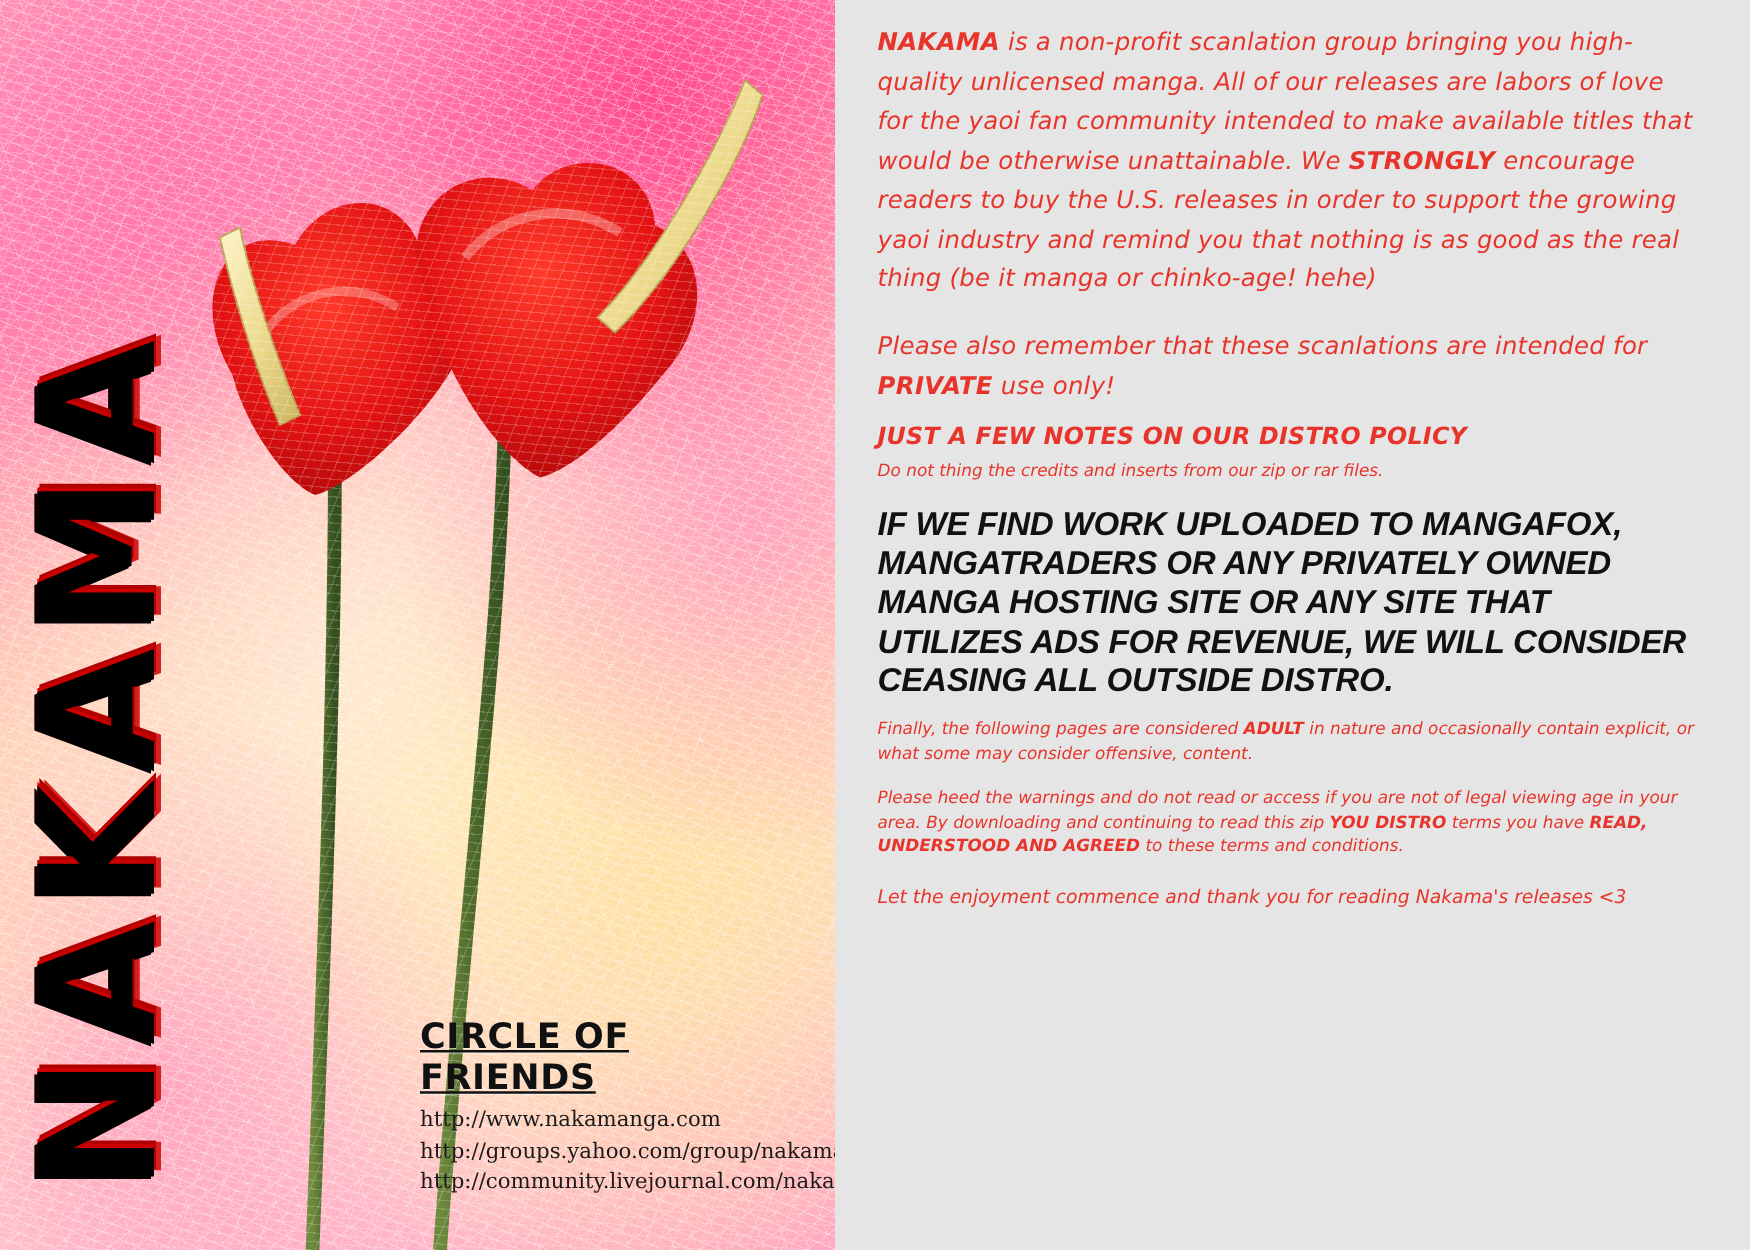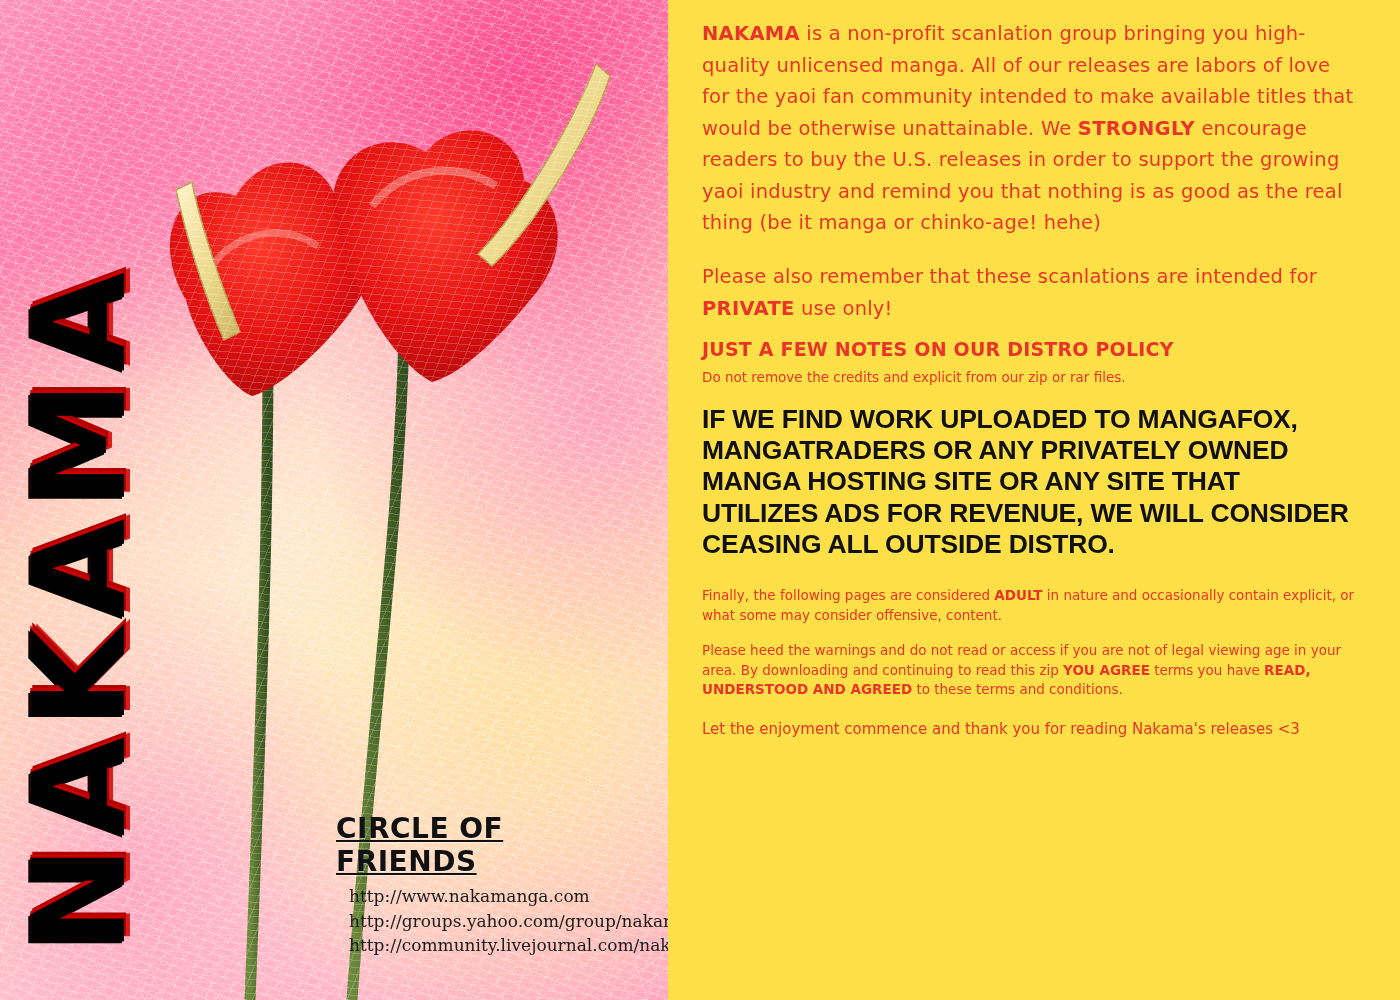--- a/index.html
+++ b/index.html
@@ -132,32 +132,33 @@
     color: #111;
     margin: 0 0 6px 4px;
     text-shadow: 0 1px 0 rgba(255,255,255,0.5);
     text-decoration: underline;
   }
   .circle-links {
     font-family: "DejaVu Serif", serif;
     font-size: 17px;
     line-height: 1.45;
     color: #1a1a1a;
-    margin-left: 17px;
+    margin-left: 4px;
   }
   .circle-links div { white-space: nowrap; }
 
   
   .text-panel {
     position: relative;
     width: 732px;
     height: 1000px;
-    background: #fde047;
+    background: #e5e5e5;
     padding: 18px 40px 0 34px;
     box-sizing: border-box;
+    font-style: italic;
   }
   .hand {
     font-family: "DejaVu Sans", sans-serif;
     color: #e8342a;
     font-size: 19.5px;
     line-height: 1.62;
     letter-spacing: 0.2px;
   }
   .hand b, .hand .strong {
     font-weight: bold;
@@ -183,21 +184,21 @@
   .block-black {
     font-family: "Liberation Sans", sans-serif;
     font-weight: bold;
     color: #111;
     font-size: 26.5px;
     line-height: 1.18;
     letter-spacing: -0.2px;
     margin: 0 0 24px 0;
   }
   .block-black .hl { color: #e8231a; }
-  .block-black.tight { margin-bottom: 26px; }
+  .block-black.tight { margin-bottom: 14px; }
   .small-red.last { margin-bottom: 18px; }
   .small-red b { font-weight: bold; }
   .closing {
     font-family: "DejaVu Sans", sans-serif;
     color: #e8342a;
     font-size: 15px;
     line-height: 1.5;
     margin: 0;
   }
 </style>
@@ -264,25 +265,25 @@
   </div>
 
   <div class="text-panel">
 
     <p class="hand intro"><b>NAKAMA</b><span> is a non-profit scanlation group bringing you high-quality unlicensed manga. All of our releases are labors of love for the yaoi fan community intended to make available titles that would be otherwise unattainable. We </span><b>STRONGLY</b><span> encourage readers to buy the U.S. releases in order to support the growing yaoi industry and remind you that nothing is as good as the real thing (be it manga or chinko-age! hehe)</span></p>
 
     <p class="hand private-note"><span>Please also remember that these scanlations are intended for </span><b>PRIVATE</b><span> use only!</span></p>
 
     <div class="policy-head">JUST A FEW NOTES ON OUR DISTRO POLICY</div>
 
-    <p class="small-red">Do not remove the credits and explicit from our zip or rar files.</p>
+    <p class="small-red">Do not thing the credits and inserts from our zip or rar files.</p>
 
 
 
     <p class="block-black tight">IF WE FIND WORK UPLOADED TO MANGAFOX, MANGATRADERS OR ANY PRIVATELY OWNED MANGA HOSTING SITE OR ANY SITE THAT UTILIZES ADS FOR REVENUE, WE WILL CONSIDER CEASING ALL OUTSIDE DISTRO.</p>
 
     <p class="small-red"><span>Finally, the following pages are considered </span><b>ADULT</b><span> in nature and occasionally contain explicit, or what some may consider offensive, content.</span></p>
 
-    <p class="small-red last"><span>Please heed the warnings and do not read or access if you are not of legal viewing age in your area. By downloading and continuing to read this zip </span><b>YOU AGREE</b><span> terms you have </span><b>READ, UNDERSTOOD AND AGREED</b><span> to these terms and conditions.</span></p>
+    <p class="small-red last"><span>Please heed the warnings and do not read or access if you are not of legal viewing age in your area. By downloading and continuing to read this zip </span><b>YOU DISTRO</b><span> terms you have </span><b>READ, UNDERSTOOD AND AGREED</b><span> to these terms and conditions.</span></p>
 
     <p class="closing">Let the enjoyment commence and thank you for reading Nakama's releases &lt;3</p>
   </div>
 </div>
 
 </body></html>

